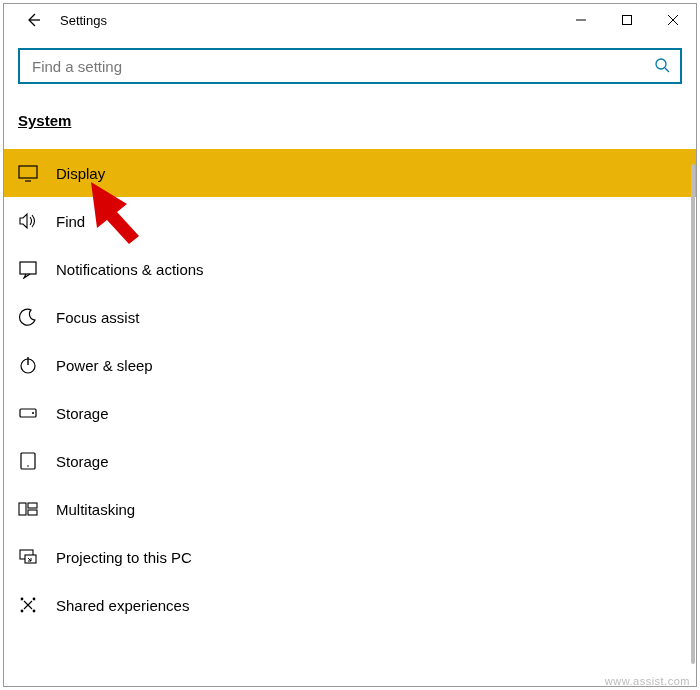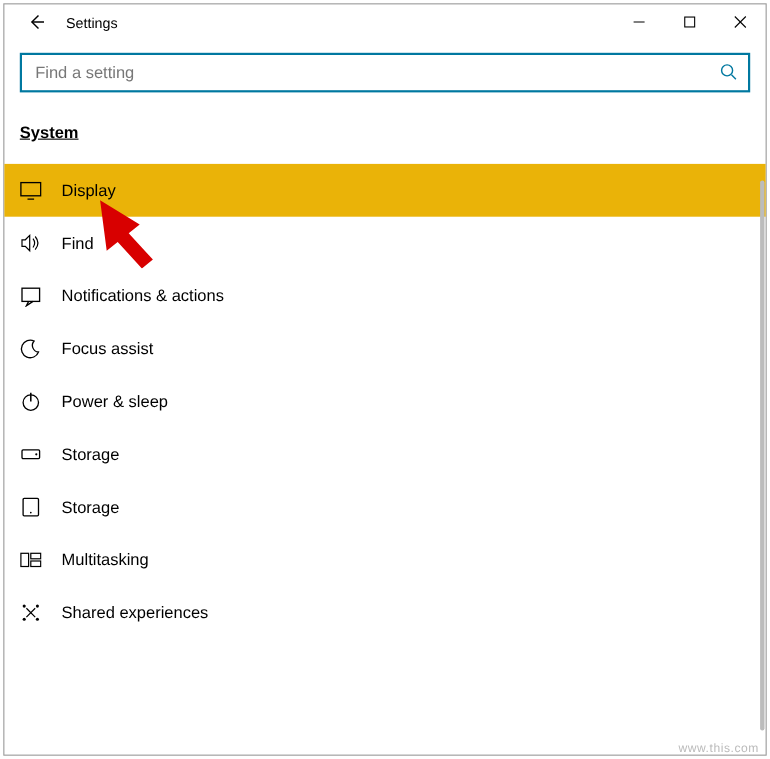--- a/index.html
+++ b/index.html
@@ -232,20 +232,30 @@
       <span class="icon">
         <svg width="20" height="20" viewBox="0 0 20 20">
             <rect x="1" y="4" width="7" height="12" stroke="#000" stroke-width="1.1" fill="none"></rect>
             <rect x="10" y="4" width="9" height="5" stroke="#000" stroke-width="1.1" fill="none"></rect>
             <rect x="10" y="11" width="9" height="5" stroke="#000" stroke-width="1.1" fill="none"></rect>
           </svg>
       </span>
       <span class="label">Multitasking</span>
     </div>
 
+    <div class="item">
+      <span class="icon">
+        <svg width="20" height="20" viewBox="0 0 20 20">
+            <rect x="2" y="3" width="13" height="9" stroke="#000" stroke-width="1.1" fill="none"></rect>
+            <rect x="7" y="8" width="11" height="8" stroke="#000" stroke-width="1.1" fill="#fff"></rect>
+            <path d="M10 11 L13 14 M13 11 L13 14 L10 14" stroke="#000" stroke-width="1" fill="none"></path>
+          </svg>
+      </span>
+      <span class="label">Projecting to this PC</span>
+    </div>
 
     <div class="item">
       <span class="icon">
         <svg width="20" height="20" viewBox="0 0 20 20">
             <circle cx="4" cy="4" r="1.4" fill="#000"></circle>
             <circle cx="16" cy="4" r="1.4" fill="#000"></circle>
             <circle cx="4" cy="16" r="1.4" fill="#000"></circle>
             <circle cx="16" cy="16" r="1.4" fill="#000"></circle>
             <path d="M6 6 L14 14 M14 6 L6 14" stroke="#000" stroke-width="1.1"></path>
           </svg>
@@ -257,13 +267,13 @@
   </div>
 
   <div class="scrollbar"></div>
 
   <svg class="arrow" width="80" height="70" viewBox="0 0 80 70">
     <polygon points="2,8 38,30 28,38 50,62 40,70 18,46 8,54" fill="#d80000"></polygon>
   </svg>
 
 </div>
 
-<div class="watermark">www.this.com</div>
+<div class="watermark">www.assist.com</div>
 
 </body></html>

